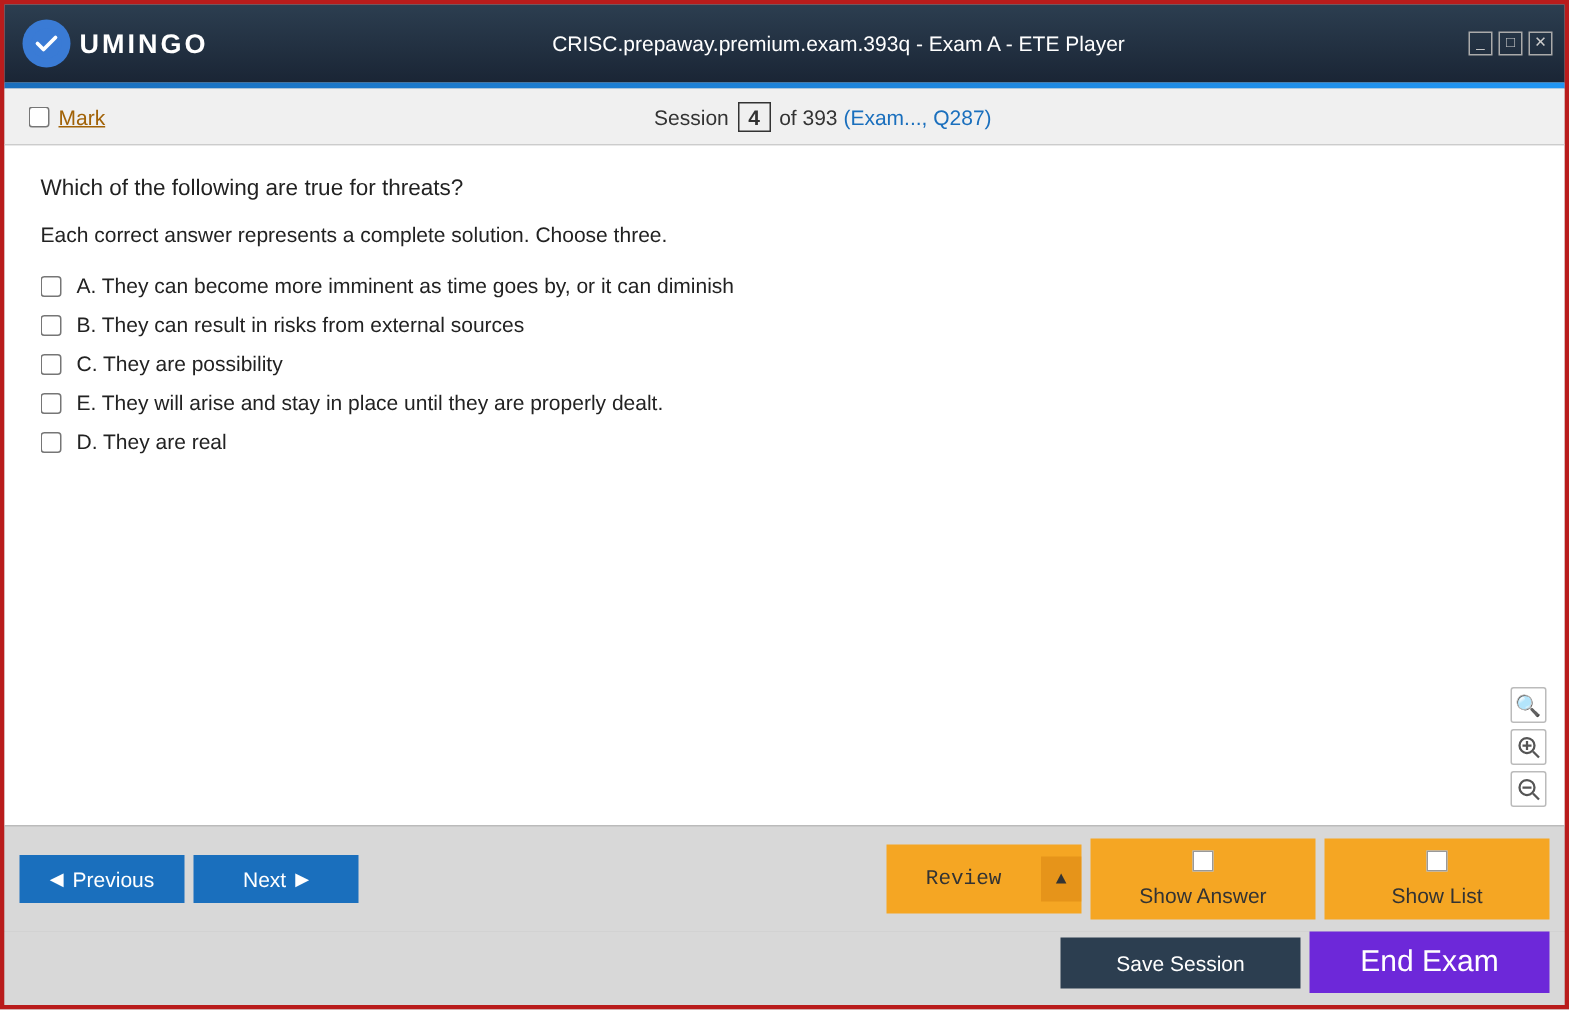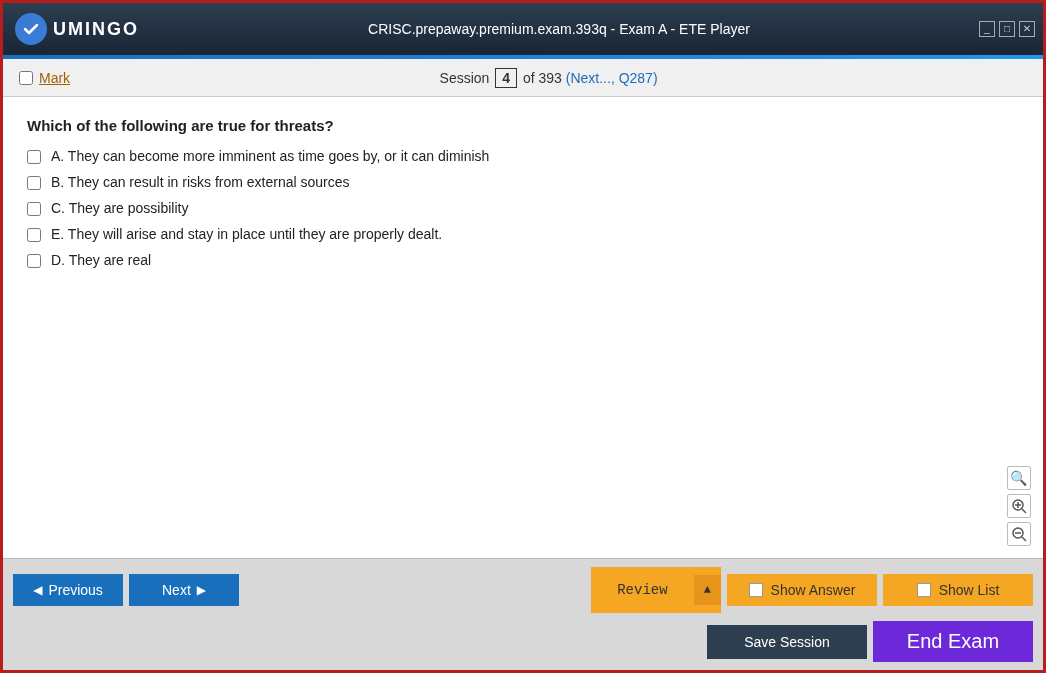--- a/index.html
+++ b/index.html
@@ -150,21 +150,21 @@
     .content-area {
       flex: 1;
       background: white;
       padding: 20px 24px;
       overflow-y: auto;
       position: relative;
     }
 
     .question-title {
       font-size: 15px;
-      font-weight: bold;
+      font-weight: normal;
       margin-bottom: 14px;
       color: #222;
     }
 
     .question-instruction {
       font-size: 14px;
       margin-bottom: 18px;
       color: #222;
     }
 
@@ -276,20 +276,21 @@
       border: none;
       padding: 8px 16px;
       cursor: pointer;
       font-size: 14px;
       font-weight: 500;
       display: flex;
       align-items: center;
       gap: 8px;
       min-width: 150px;
       justify-content: center;
+      flex-direction: column;
     }
 
     .btn-checkbox {
       width: 14px;
       height: 14px;
       background: white;
       border: 1px solid #999;
       flex-shrink: 0;
     }
 
@@ -355,26 +356,27 @@
 
   <div class="toolbar">
     <label class="mark-checkbox">
       <input type="checkbox" style="">
       <span class="mark-label">Mark</span>
     </label>
     <div class="question-nav">
       <span>Session</span>
       <span class="question-num-box">4</span>
       <span>of 393</span>
-      <span class="question-nav-ref">(Next..., Q287)</span>
+      <span class="question-nav-ref">(Exam..., Q287)</span>
     </div>
   </div>
 
   <div class="content-area">
     <div class="question-title">Which of the following are true for threats?</div>
+    <div class="question-instruction">Each correct answer represents a complete solution. Choose three.</div>
     <div class="answer-options">
 
     <div class="answer-option">
           <input type="checkbox" style="">
           <span>A. They can become more imminent as time goes by, or it can diminish</span>
         </div>
         <div class="answer-option">
           <input type="checkbox" style="">
           <span>B. They can result in risks from external sources</span>
         </div>

